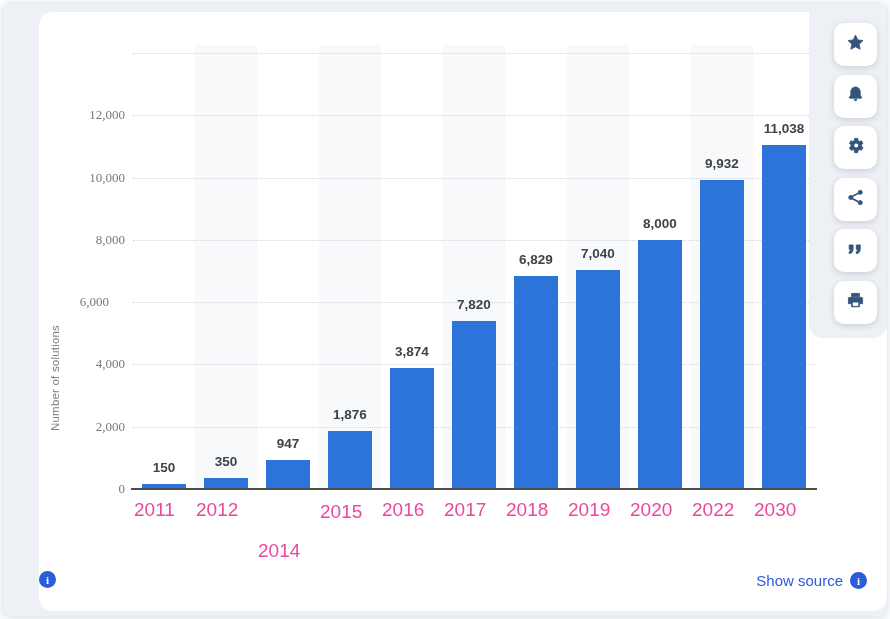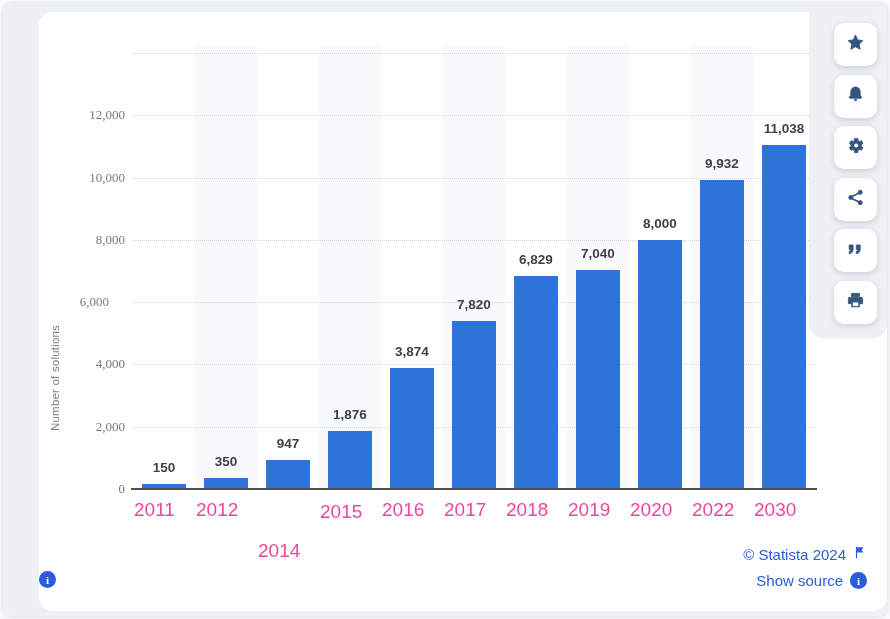--- a/index.html
+++ b/index.html
@@ -92,29 +92,20 @@
 
         <div class="axis-line"></div>
         <div class="y-axis-title">Number of solutions</div>
 
         <div class="icon-strip"></div>
 
         <a class="footer-link additional-info">
           <span class="info-dot">i</span>
         </a>
 
-        <a class="footer-link statista-copy">
-          <span>© Statista 2024</span>
-          <span class="flag-icon">
-            <svg viewBox="0 0 24 24">
-                <path d="M5 2h2v20H5z"></path>
-                <path d="M7 3h11l-3.2 4.5L18 12H7z"></path>
-              </svg>
-          </span>
-        </a>
 
         <a class="footer-link show-source">
           <span>Show source</span>
           <span class="info-dot">i</span>
         </a>
       </div>
 
       <div class="chart-card" style="background:transparent;pointer-events:none;">
         <div class="icon-btn" style="top:11px;pointer-events:auto;">
           <span><svg viewBox="0 0 24 24">

